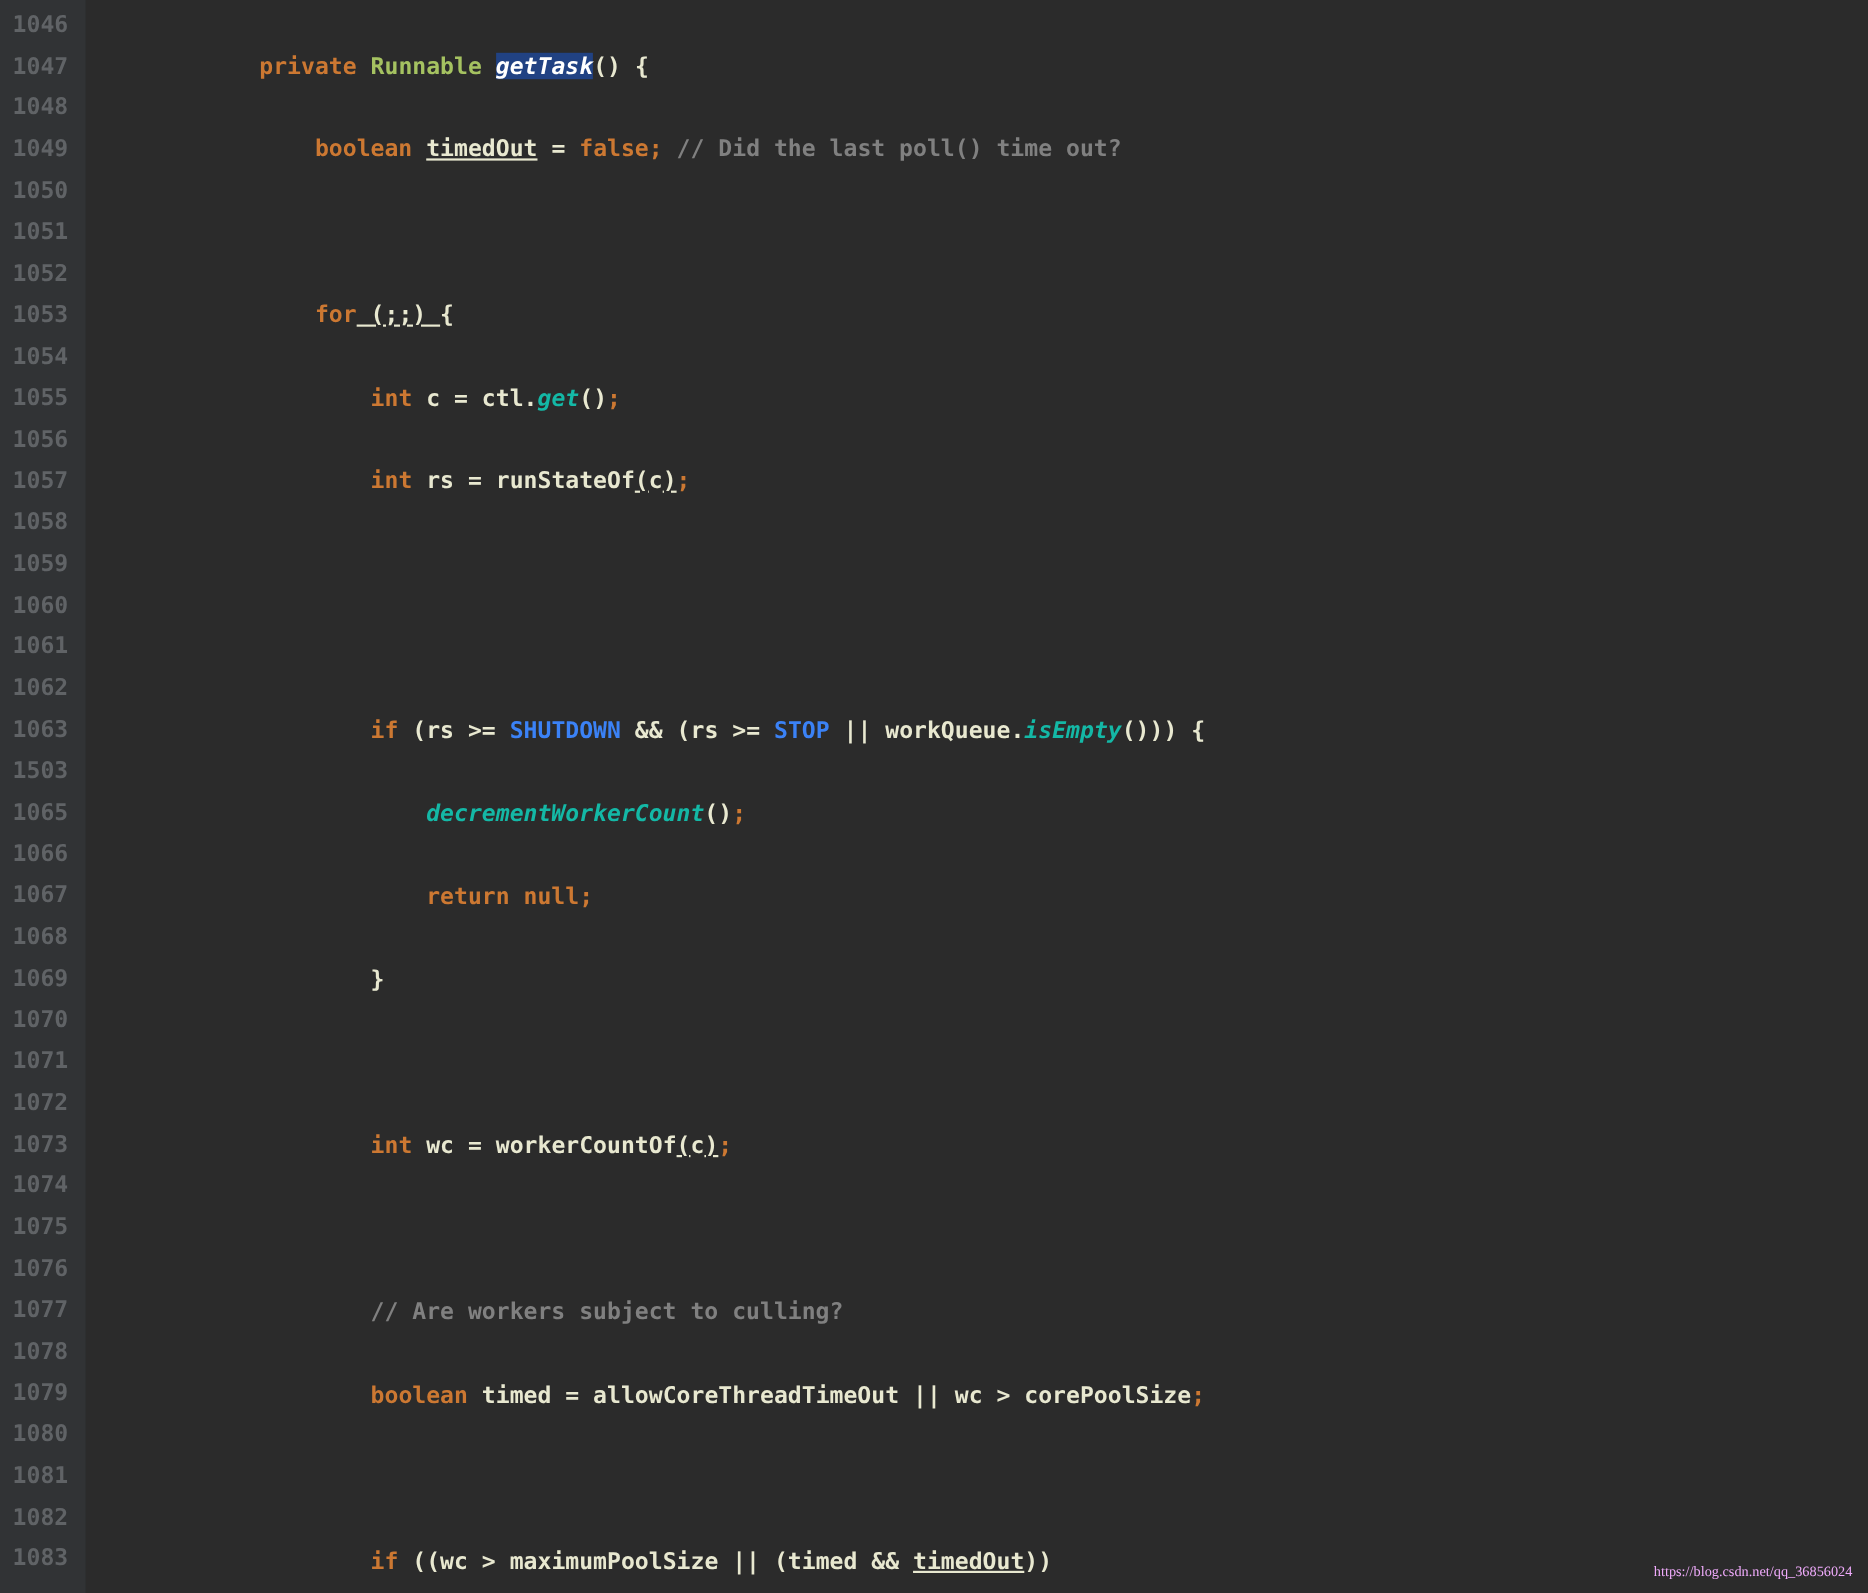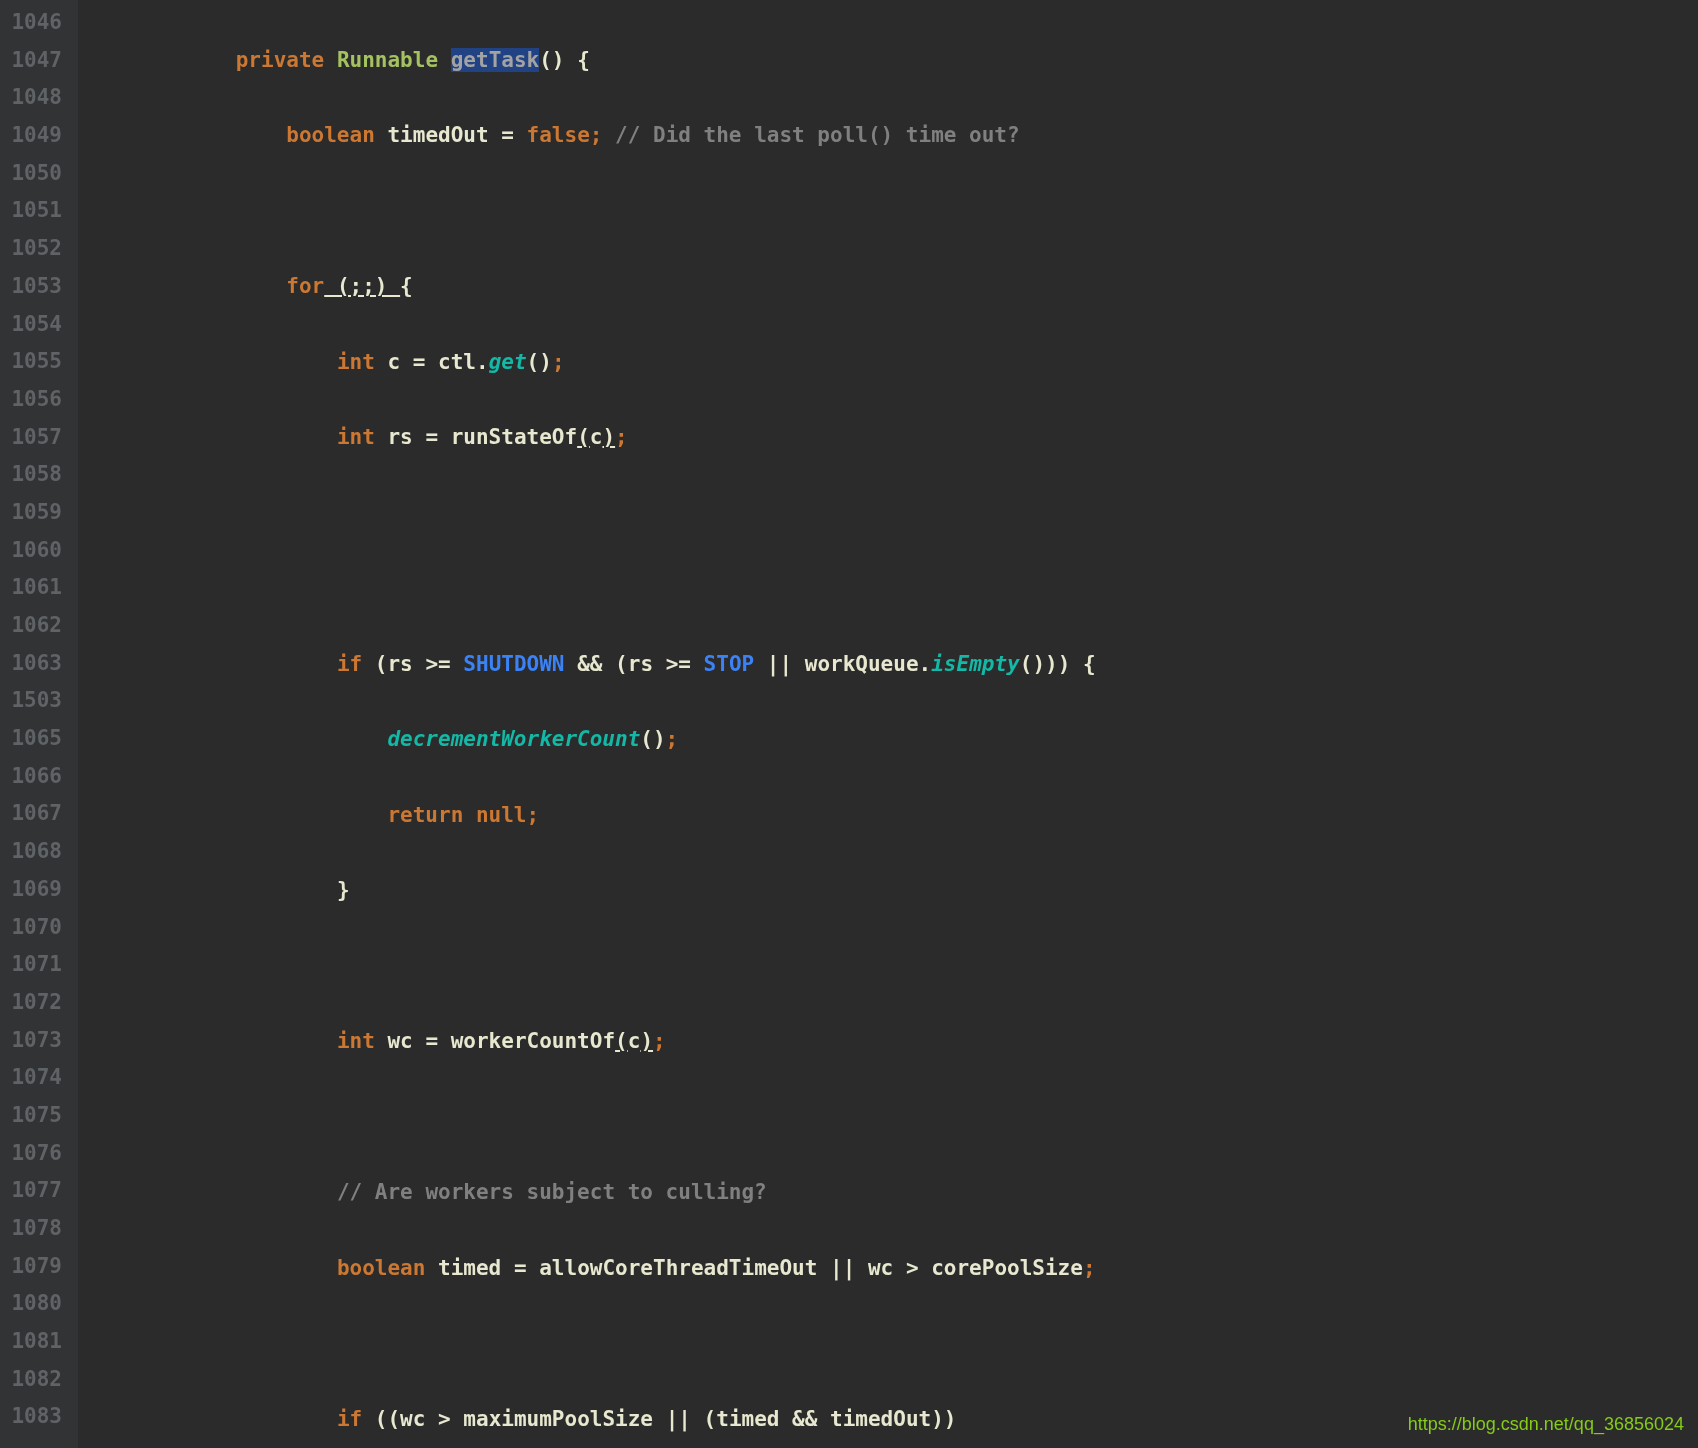--- a/index.html
+++ b/index.html
@@ -36,39 +36,39 @@
     .code-line { height: 37.7px; }
     .kw-private { color: #cc7832; margin-top: 13px; }
     .kw-boolean { color: #cc7832; }
     .kw-int { color: #cc7832; }
     .kw-for { color: #cc7832; }
     .kw-if { color: #cc7832; }
     .kw-return { color: #cc7832; }
     .kw-null { color: #cc7832; }
     .kw-false { color: #cc7832; }
     .type { color: #a5c261; }
-    .method-decl { color: #a3a3a3; background: #214283; }
+    .method-decl { color: #ffffff; background: #214283; font-style: italic; }
     .method-call { color: #14b8a6; font-style: italic; }
     .method-plain { color: #e8e8d0; }
     .var { color: #e8e8d0; }
-    .var-underline { color: #e8e8d0; }
+    .var-underline { color: #e8e8d0; text-decoration: underline; }
     .const { color: #3b82f6; }
     .comment { color: #808080; font-style: normal; }
     .op { color: #e8e8d0; }
     .paren { color: #e8e8d0; }
     .brace { color: #e8e8d0; }
     .semi { color: #cc7832; }
     .dot { color: #e8e8d0; }
     .watermark {
       position: fixed;
       bottom: 8px;
       right: 14px;
-      color: #84cc16;
-      font-size: 18px;
-      font-family: Liberation Sans, sans-serif;
+      color: #f0abfc;
+      font-size: 13px;
+      font-family: Liberation Serif, serif;
       font-weight: normal;
     }
   </style>
 </head>
 <body>
 
 <div class="editor">
   <div class="gutter">
     <div>1046</div>
     <div>1047</div>

